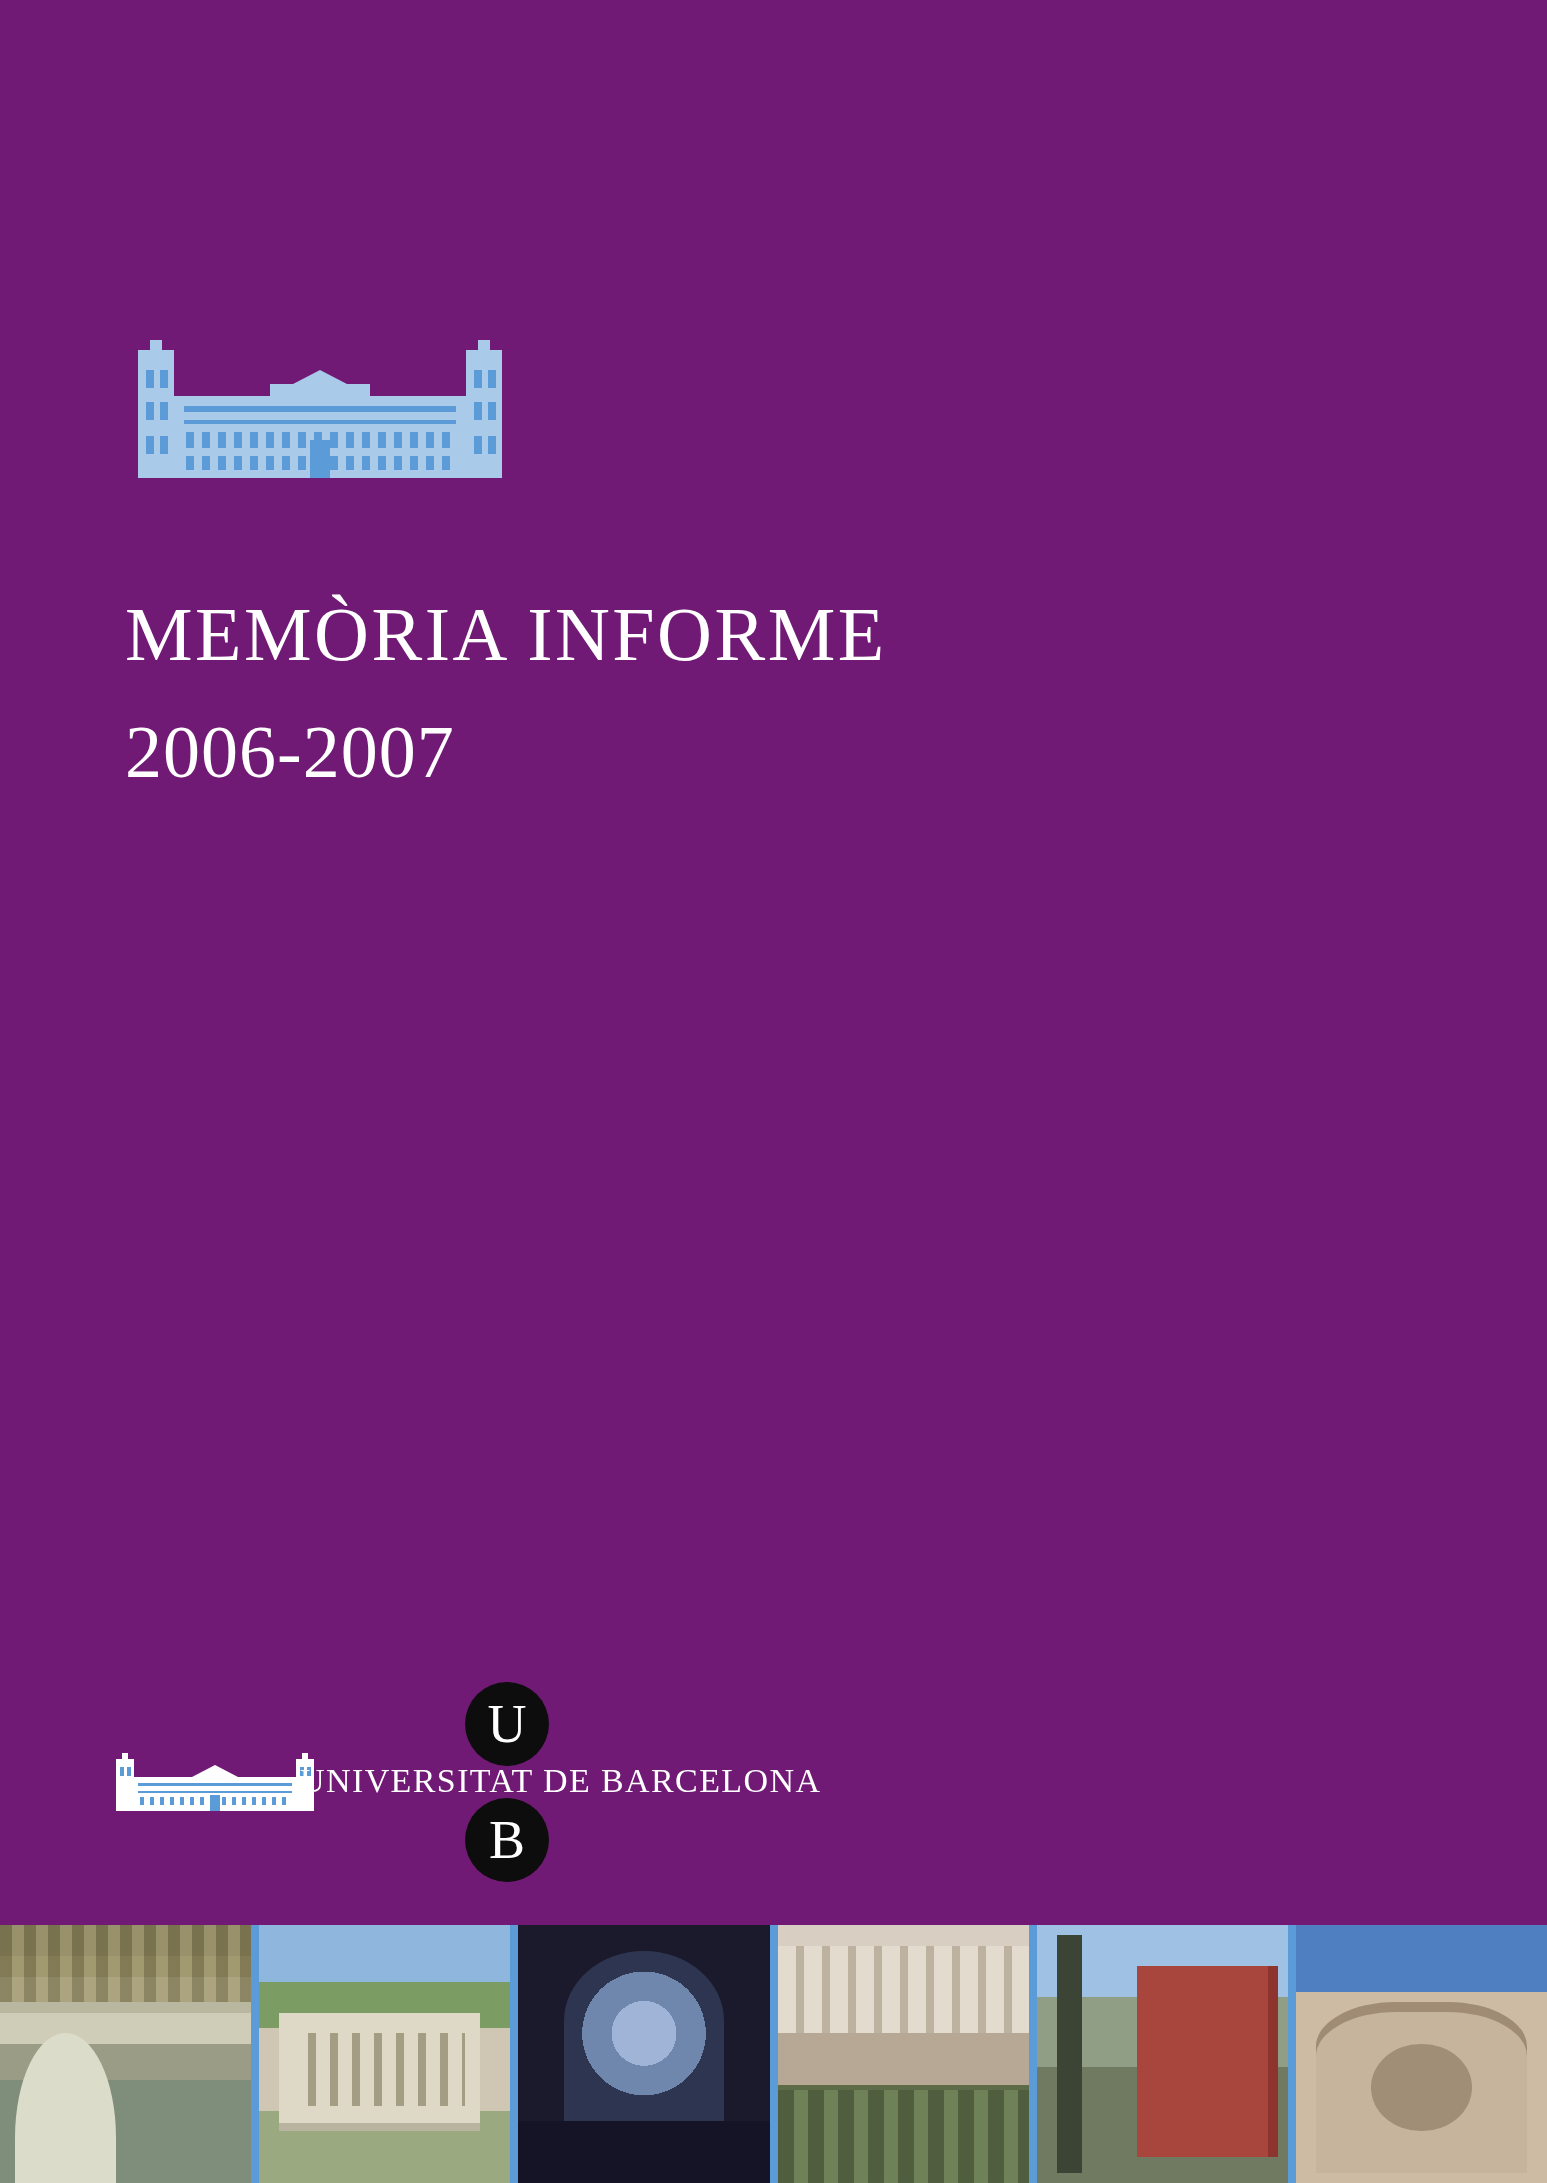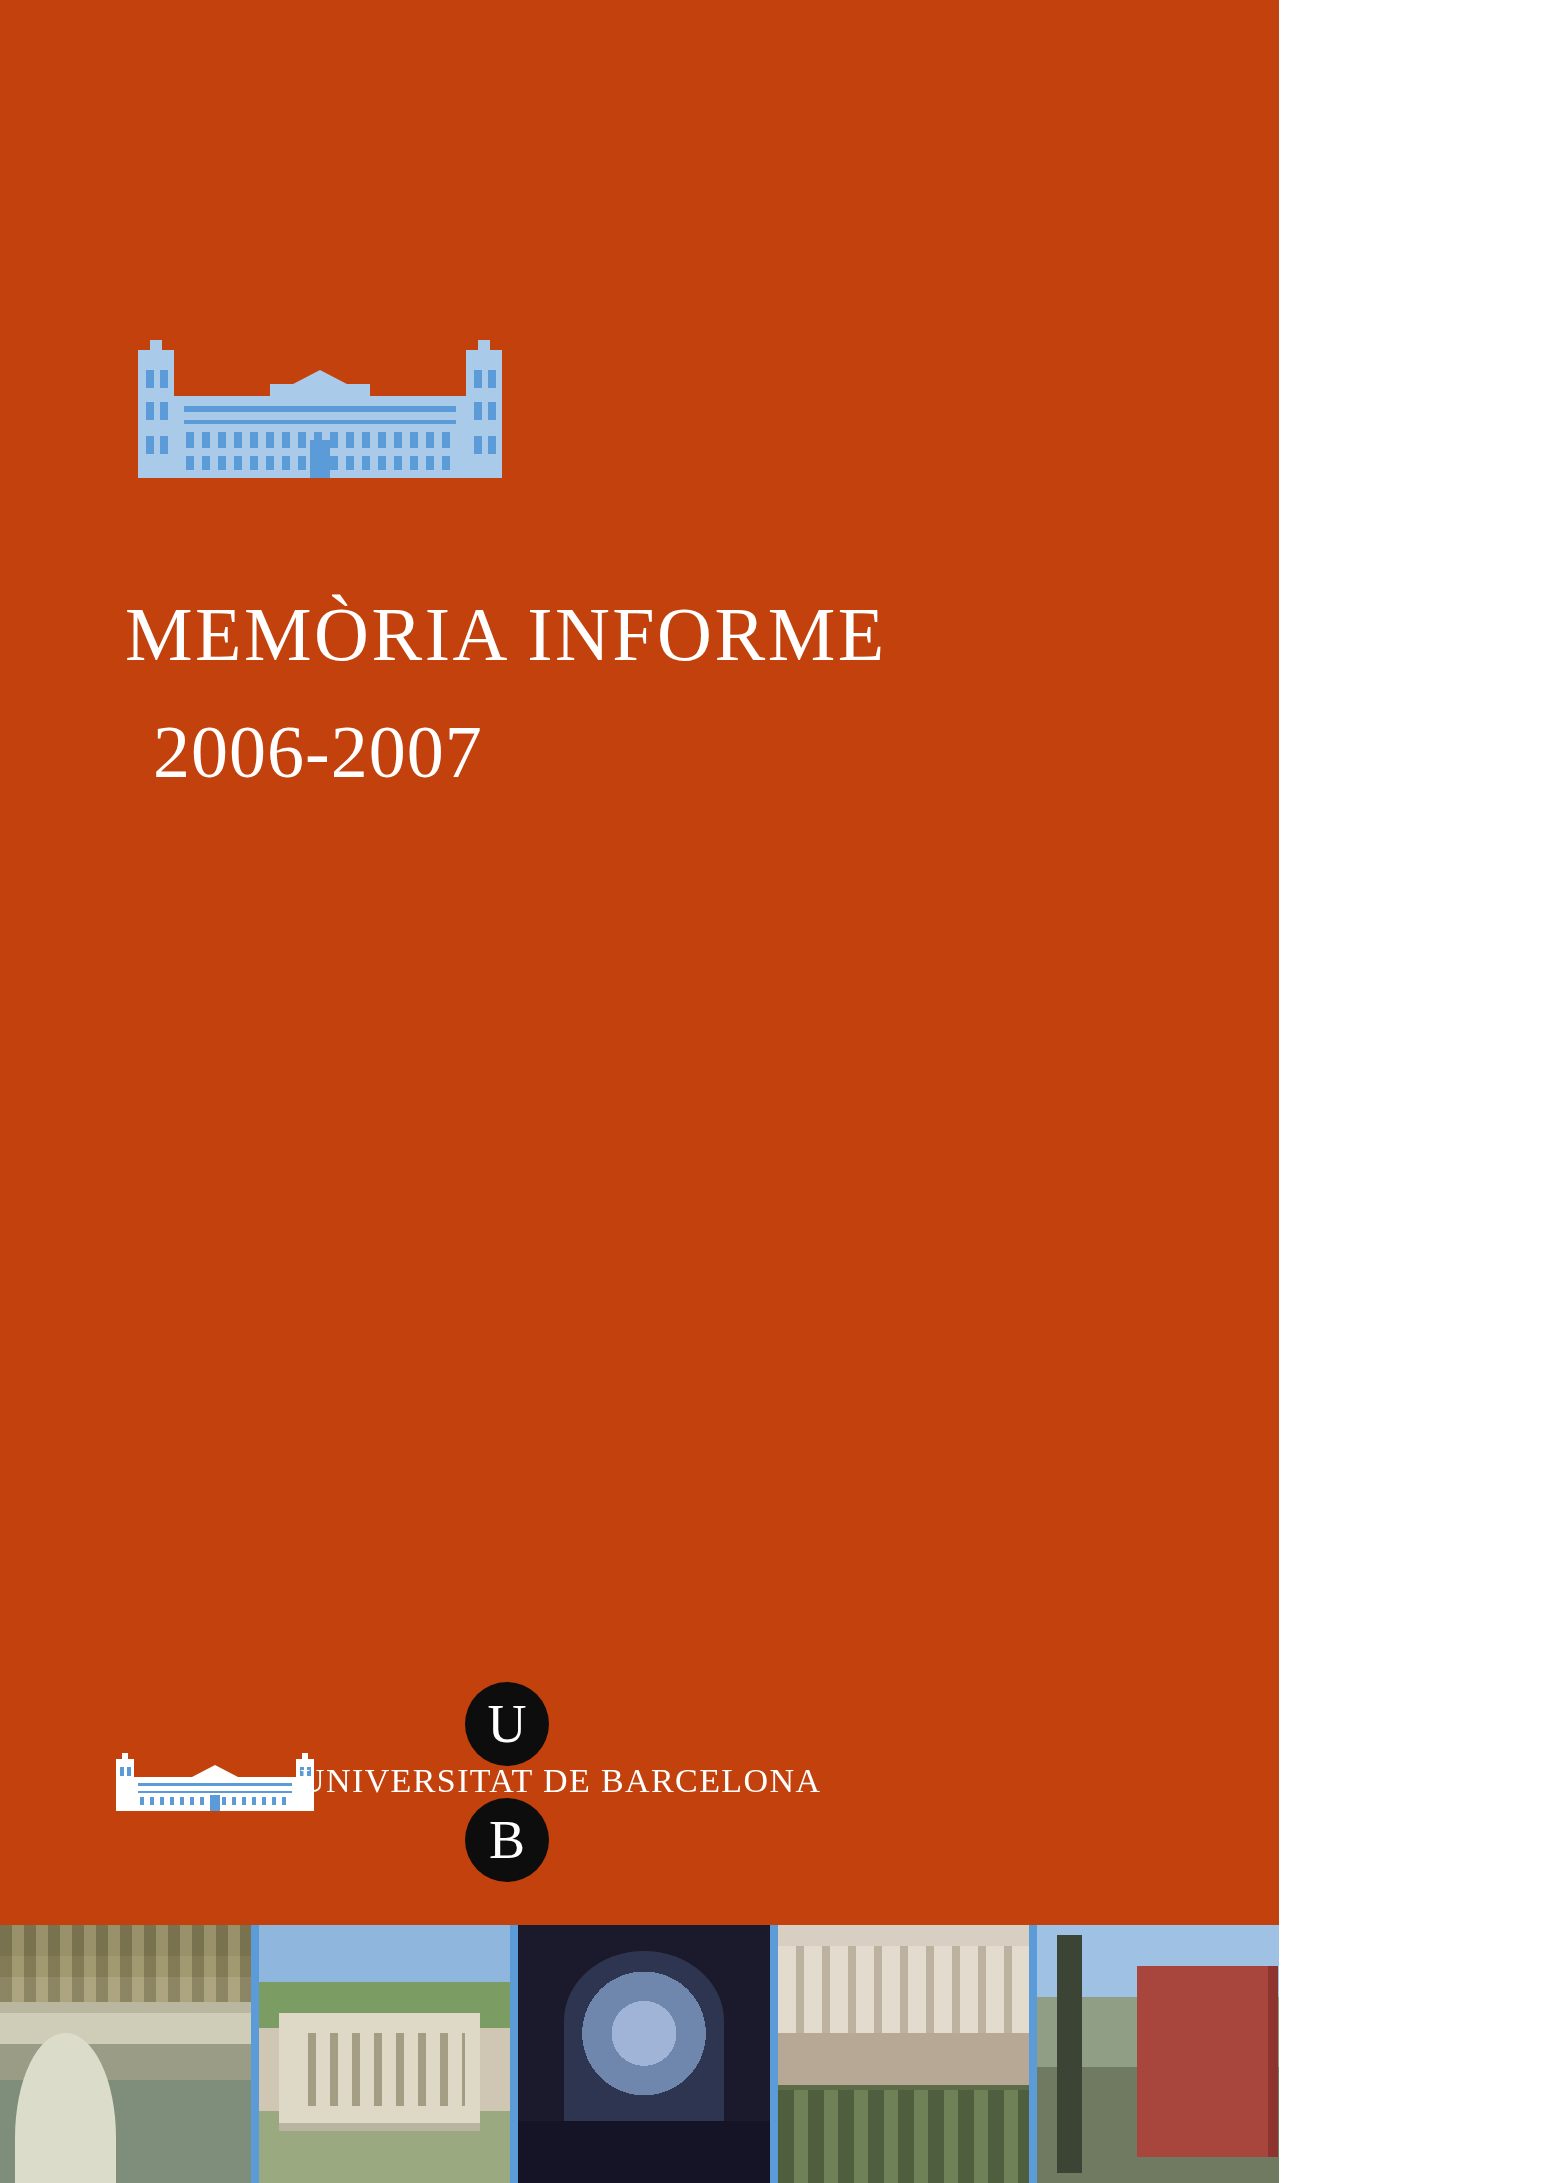--- a/index.html
+++ b/index.html
@@ -5,23 +5,23 @@
   html, body {
     margin: 0;
     padding: 0;
     background: #ffffff;
   }
   body {
     font-family: "Liberation Serif", serif;
   }
   .page {
     position: relative;
-    width: 1279px;
+    width: 1547px;
     height: 2183px;
-    background: #c2410c;
+    background: #701a75;
     overflow: hidden;
   }
 
   
   .emblem-top {
     position: absolute;
     left: 120px;
     top: 340px;
     width: 400px;
     height: 150px;
@@ -40,21 +40,20 @@
     font-family: "Liberation Serif", serif;
     font-size: 76px;
     line-height: 118px;
     letter-spacing: 2.5px;
     font-weight: 400;
     white-space: nowrap;
   }
   .title-line.year {
     font-size: 74px;
     letter-spacing: 1px;
-    margin-left: 28px;
   }
 
   
   .ub-logo {
     position: absolute;
     left: 110px;
     top: 1690px;
     width: 720px;
     height: 200px;
   }

